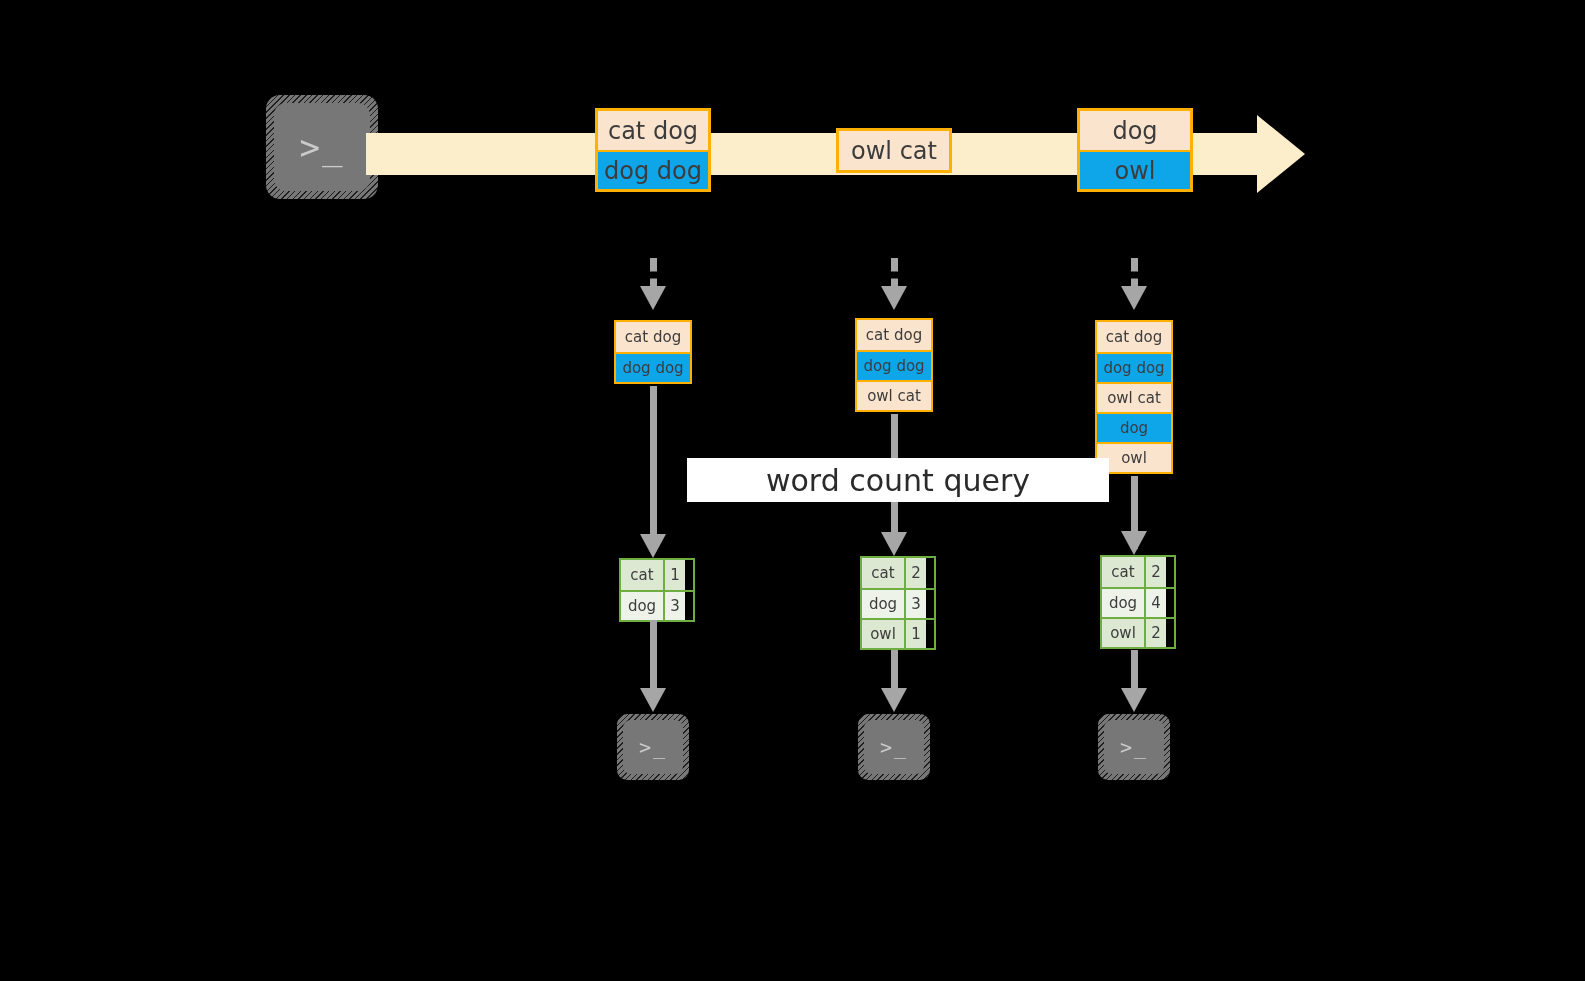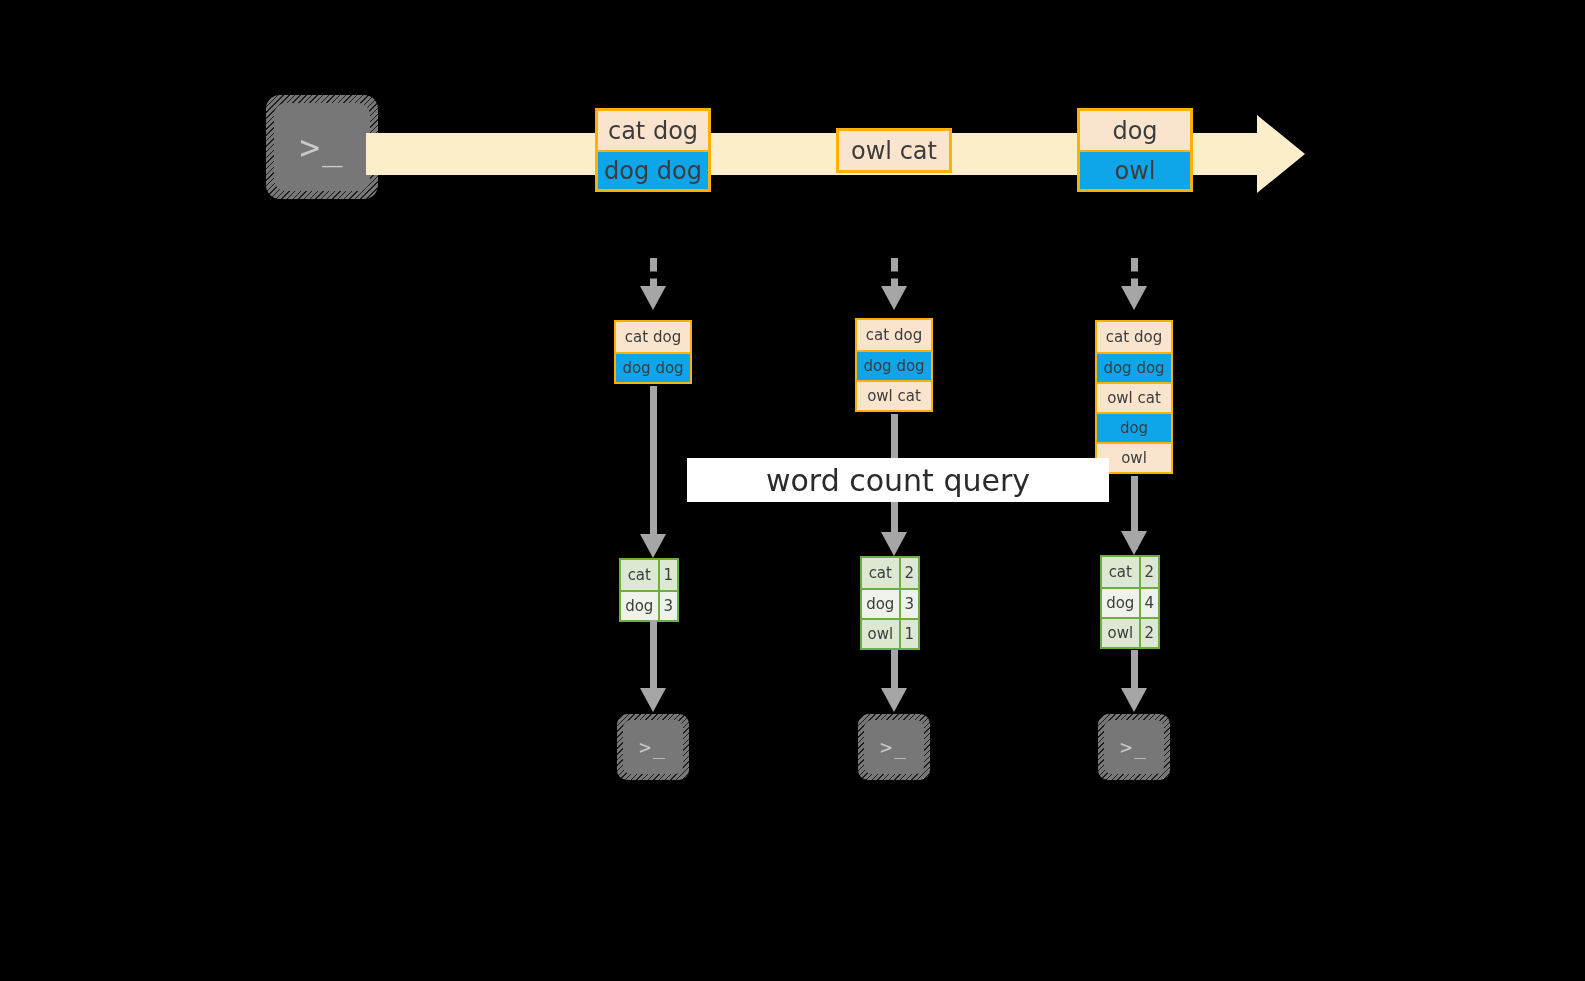--- a/index.html
+++ b/index.html
@@ -109,21 +109,21 @@
   }
   .acc .row + .row { border-top: 2px solid #ffb000; }
 
   
   .res {
     position: absolute;
     box-sizing: border-box;
     border: 2px solid #6ead3f;
     display: flex;
     flex-direction: column;
-    width: 60px;
+    width: 76px;
   }
   .res .rrow {
     box-sizing: border-box;
     height: 30px;
     display: flex;
   }
   .res .rrow + .rrow { border-top: 2px solid #6ead3f; }
   .res .k, .res .v {
     box-sizing: border-box;
     display: flex;

